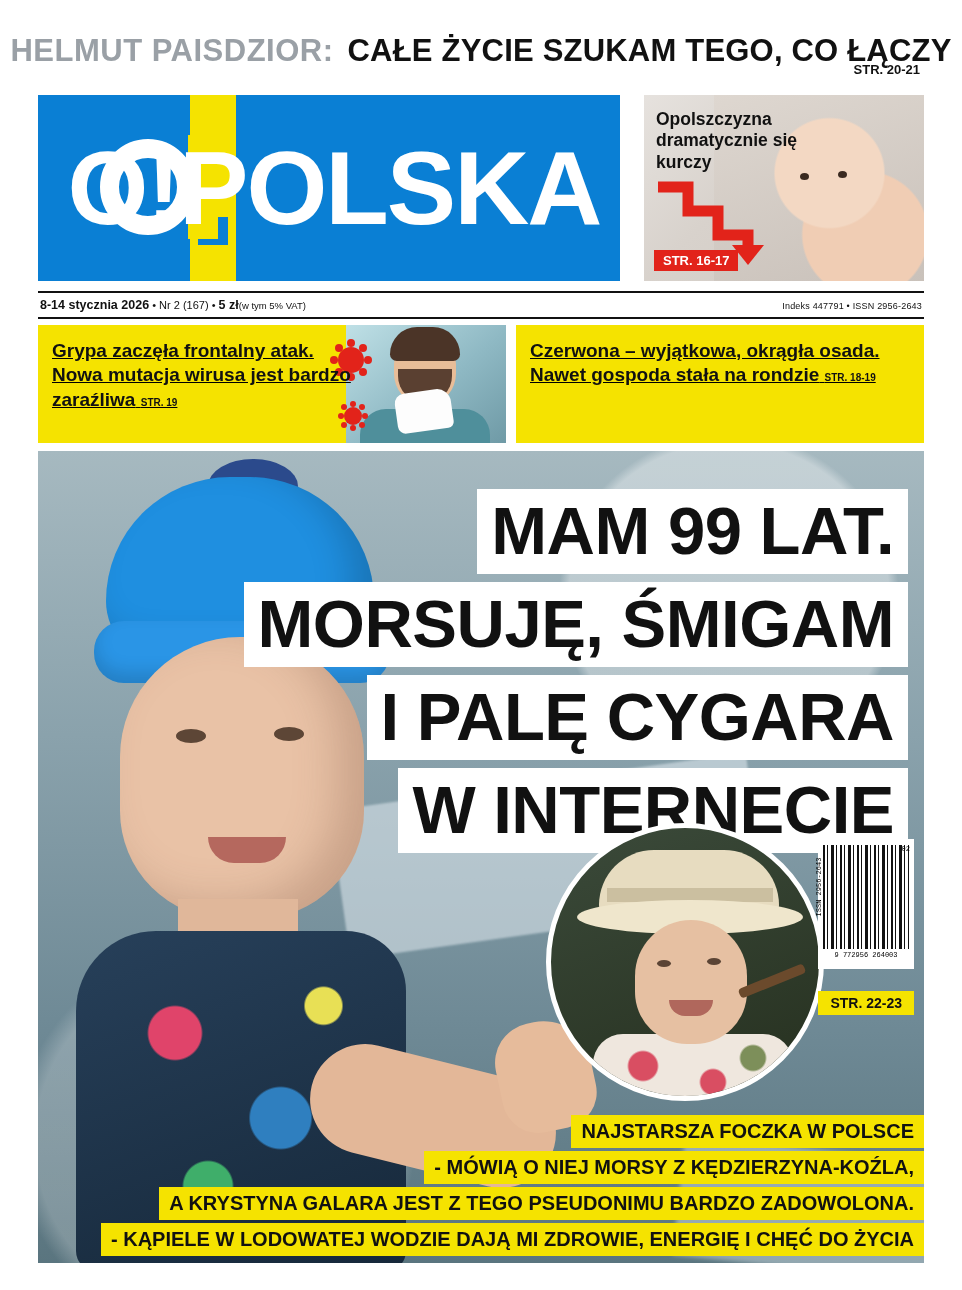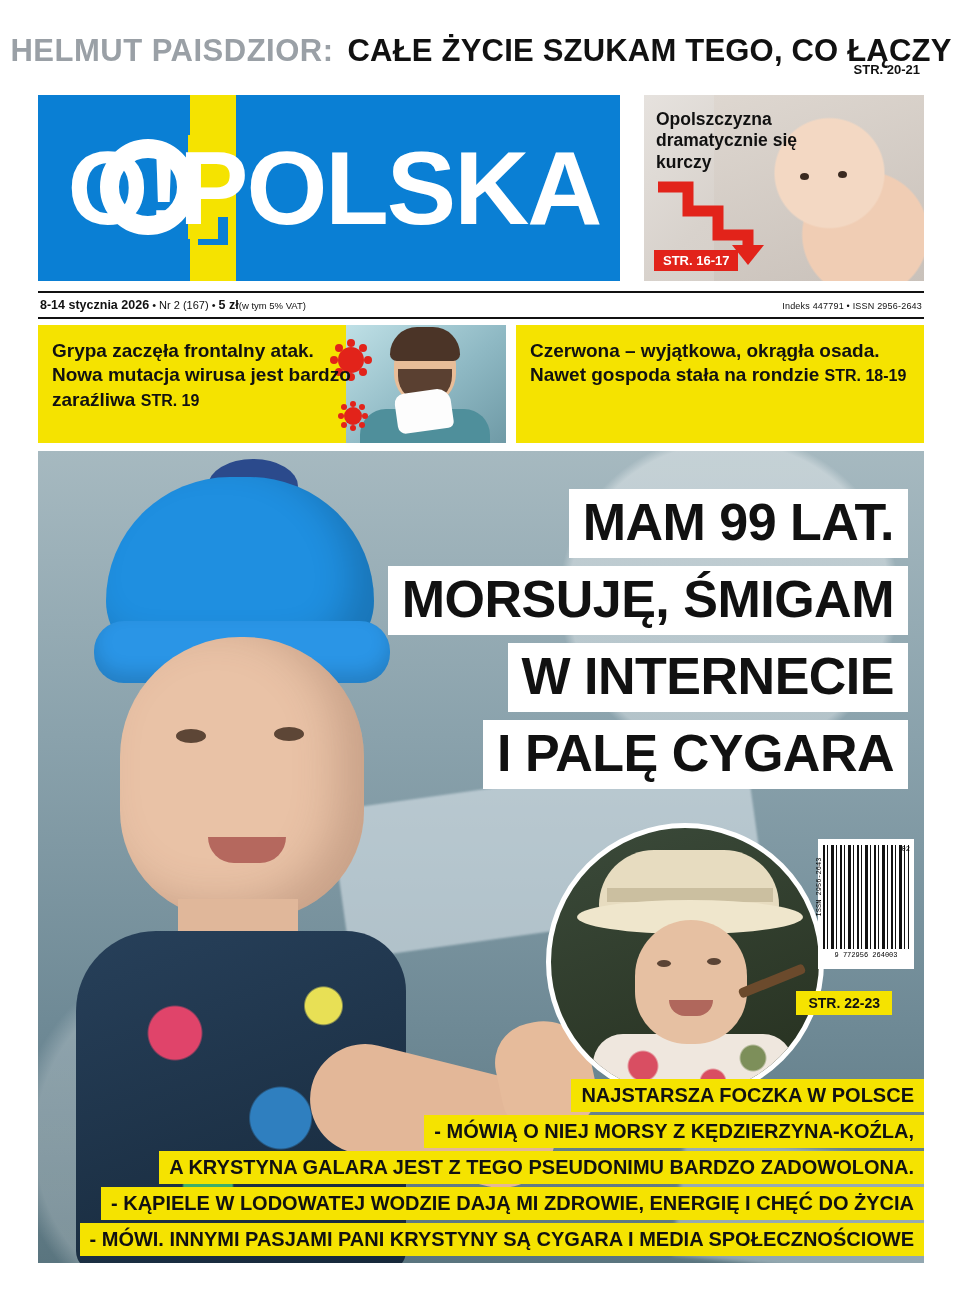--- a/index.html
+++ b/index.html
@@ -184,35 +184,36 @@
     margin: 6px 38px 0 38px;
     display: flex;
     gap: 10px;
     height: 118px;
   }
   .teaser {
     background: #f5e300;
     position: relative;
     overflow: hidden;
     display: flex;
+    text-decoration: underline;
   }
   .teaser.left { width: 468px; }
   .teaser.right { flex: 1; }
   .teaser .txt {
     padding: 14px 12px 10px 14px;
     font-size: 19px;
     font-weight: bold;
     line-height: 1.28;
     color: #111;
     z-index: 3;
     max-width: 330px;
   }
   .teaser.right .txt { max-width: 420px; }
   .teaser .str {
-    font-size: 16px;
+    font-size: 10px;
     font-weight: bold;
   }
   .teaser-photo {
     position: absolute;
     right: 0; top: 0;
     width: 160px; height: 118px;
     background: linear-gradient(140deg,#bfe0e6 0%, #8fb9c4 55%, #6f9aa6 100%);
     z-index: 1;
   }
   .teaser-photo .head {
@@ -380,21 +381,21 @@
     position: absolute;
     right: 16px; top: 38px;
     width: 502px;
     text-align: right;
   }
   .big-head .line {
     display: block;
     background: #ffffff;
     color: #111;
     font-weight: bold;
-    font-size: 52px;
+    font-size: 67px;
     line-height: 1.06;
     padding: 6px 14px 8px 14px;
     margin-bottom: 8px;
     letter-spacing: -0.5px;
     white-space: nowrap;
     float: right;
     clear: both;
   }
 
   
@@ -491,21 +492,21 @@
   .barcode .small2 {
     position: absolute;
     right: 4px; top: 6px;
     font-size: 7px;
     font-family: "Liberation Mono", monospace;
   }
 
   
   .page-badge {
     position: absolute;
-    right: 32px; top: 540px;
+    right: 10px; top: 540px;
     background: #f5e300;
     color: #111;
     font-weight: bold;
     font-size: 14px;
     padding: 4px 12px;
     z-index: 7;
   }
 
   
   .caption {
@@ -611,22 +612,22 @@
       <div class="w-mouth"></div>
       <div class="w-neck"></div>
       <div class="w-body"></div>
       <div class="w-arm"></div>
       <div class="w-hand"></div>
     </div>
 
     <div class="big-head">
       <span class="line">MAM 99 LAT.</span>
       <span class="line">MORSUJĘ, ŚMIGAM</span>
+      <span class="line">I PALĘ CYGARA</span>
       <span class="line">W INTERNECIE</span>
-      <span class="line">I PALĘ CYGARA</span>
     </div>
 
     <div class="inset">
       <div class="i-body"></div>
       <div class="i-hat"></div>
       <div class="i-band"></div>
       <div class="i-brim"></div>
       <div class="i-face"></div>
       <div class="i-eye l"></div>
       <div class="i-eye r"></div>
@@ -641,17 +642,16 @@
       <div class="issn">ISSN 2956-2643</div>
     </div>
 
     <div class="page-badge">STR. 22-23</div>
 
     <div class="caption">
       <span class="row"><span class="cline">NAJSTARSZA FOCZKA W POLSCE</span></span>
       <span class="row"><span class="cline">- MÓWIĄ O NIEJ MORSY Z KĘDZIERZYNA-KOŹLA,</span></span>
       <span class="row"><span class="cline">A KRYSTYNA GALARA JEST Z TEGO PSEUDONIMU BARDZO ZADOWOLONA.</span></span>
       <span class="row"><span class="cline">- KĄPIELE W LODOWATEJ WODZIE DAJĄ MI ZDROWIE, ENERGIĘ I CHĘĆ DO ŻYCIA</span></span>
-      <span class="row"><span class="cline">- MÓWI. INNYMI PASJAMI PANI KRYSTYNY SĄ CYGARA I MEDIA SPOŁECZNOŚCIOWE</span></span>
     </div>
   </div>
 
 </div>
 
 </body></html>

